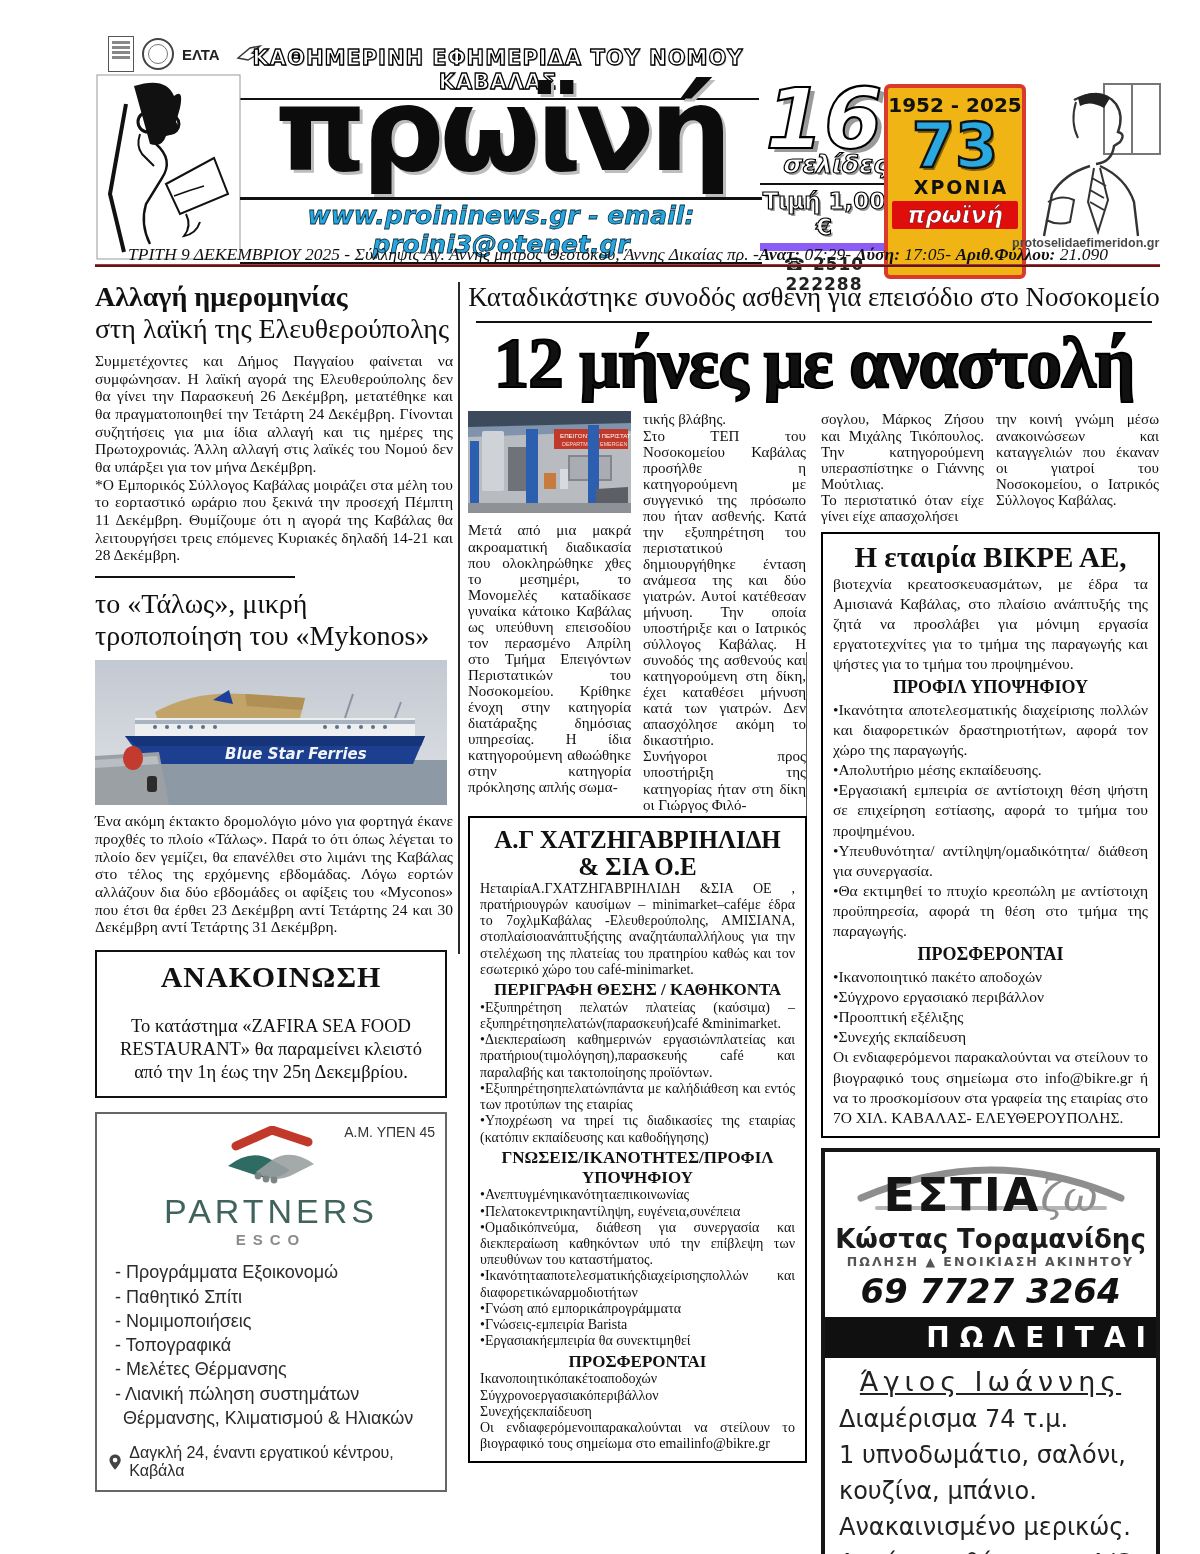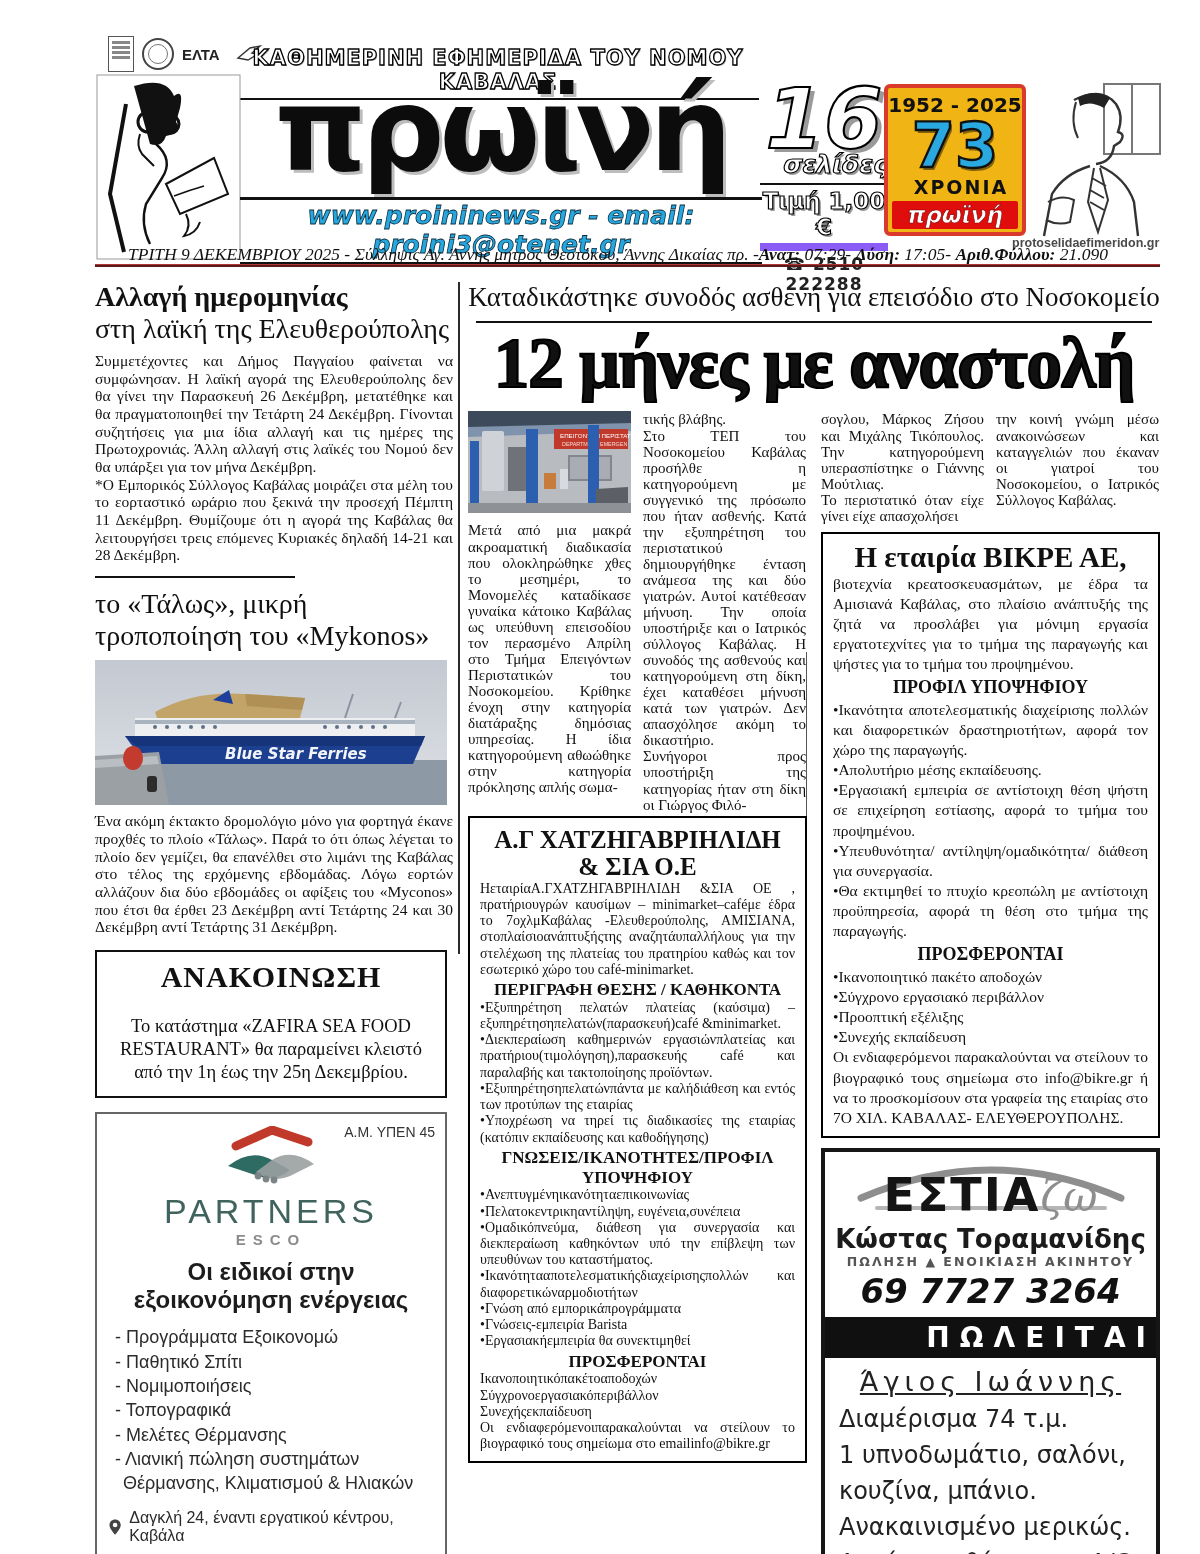--- a/index.html
+++ b/index.html
@@ -39,21 +39,21 @@
   }
   .pagesblock { left:760px; top:80px; width:128px; text-align:center; font-family:"DejaVu Sans",sans-serif; }
   .pages-num { font-size:84px; font-weight:bold; font-style:italic; line-height:0.95;
     color:#fff; -webkit-text-stroke:2.2px #000; text-shadow:5px 4px 0 #9a9a9a; }
   .pages-lbl { font-size:25px; font-weight:bold; font-style:italic; color:#fff;
     -webkit-text-stroke:1.2px #000; text-shadow:2px 2px 0 #9a9a9a; margin-top:-10px; text-align:right; }
   .price { font-size:23px; font-weight:bold; color:#fff; -webkit-text-stroke:1.2px #000;
     text-shadow:2px 2px 0 #9a9a9a; border-top:2px solid #111; margin-top:4px; padding-top:3px; }
   .mast-phone { font-size:17px; font-weight:bold; color:#222; border-top:8px solid #8b5cf6; margin-top:3px; padding-top:3px; letter-spacing:1px; }
 
-  .badge { left:884px; top:84px; width:142px; height:152px; background:#f0b514;
+  .badge { left:884px; top:84px; width:142px; height:195px; background:#f0b514;
     border:4px solid #d93a2b; border-radius:6px; text-align:center; padding-top:5px;
     font-family:"DejaVu Sans",sans-serif; }
   .badge-range { font-weight:bold; font-size:20px; color:#111; }
   .badge-num { font-weight:bold; font-size:62px; line-height:0.95; color:#2aa9e0;
     -webkit-text-stroke:2.4px #111; text-shadow:2px 3px 0 rgba(0,0,0,0.45); }
   .badge-lbl { font-weight:bold; font-size:19px; letter-spacing:2px; color:#111;padding-left:12px; }
   .badge-brand { background:#e00d0d; color:#fff; font-weight:bold; font-style:italic;
     font-size:23px; margin:3px 4px 0 4px; border-radius:2px; padding:1px 0; -webkit-text-stroke:0.6px #7a0000; }
 
   .watermark { left:1012px; top:236px; font-family:"Liberation Sans",sans-serif;
@@ -270,22 +270,20 @@
       <svg class="partners-logo" width="130" height="64" viewBox="0 0 130 64">
         <path d="M30 20 L66 4 L102 16" fill="none" stroke="#c0392b" stroke-width="9" stroke-linecap="round"></path>
         <path d="M22 40 Q45 22 66 34 L84 44 Q70 56 52 50 Z" fill="#2e6b63"></path>
         <path d="M108 38 Q85 22 66 34 L50 46 Q66 58 84 50 Z" fill="#9aa0a0" opacity="0.9"></path>
         <circle cx="52" cy="50" r="3.4" fill="#7c8486"></circle>
         <circle cx="60" cy="53" r="3.4" fill="#7c8486"></circle>
         <circle cx="68" cy="54" r="3.4" fill="#7c8486"></circle>
       </svg>
       <div class="partners-brand">PARTNERS</div>
       <div class="partners-sub">ESCO</div>
-      <div class="partners-head pre">Οι ειδικοί στην
-εξοικονόμηση ενέργειας</div>
       <div class="partners-list">
         <div>- Προγράμματα Εξοικονομώ</div>
         <div>- Παθητικό Σπίτι</div>
         <div>- Νομιμοποιήσεις</div>
         <div>- Τοπογραφικά</div>
         <div>- Μελέτες Θέρμανσης</div>
         <div>- Λιανική πώληση συστημάτων Θέρμανσης, Κλιματισμού &amp; Ηλιακών</div>
       </div>
       <div class="partners-contacts">
         <div class="row">

